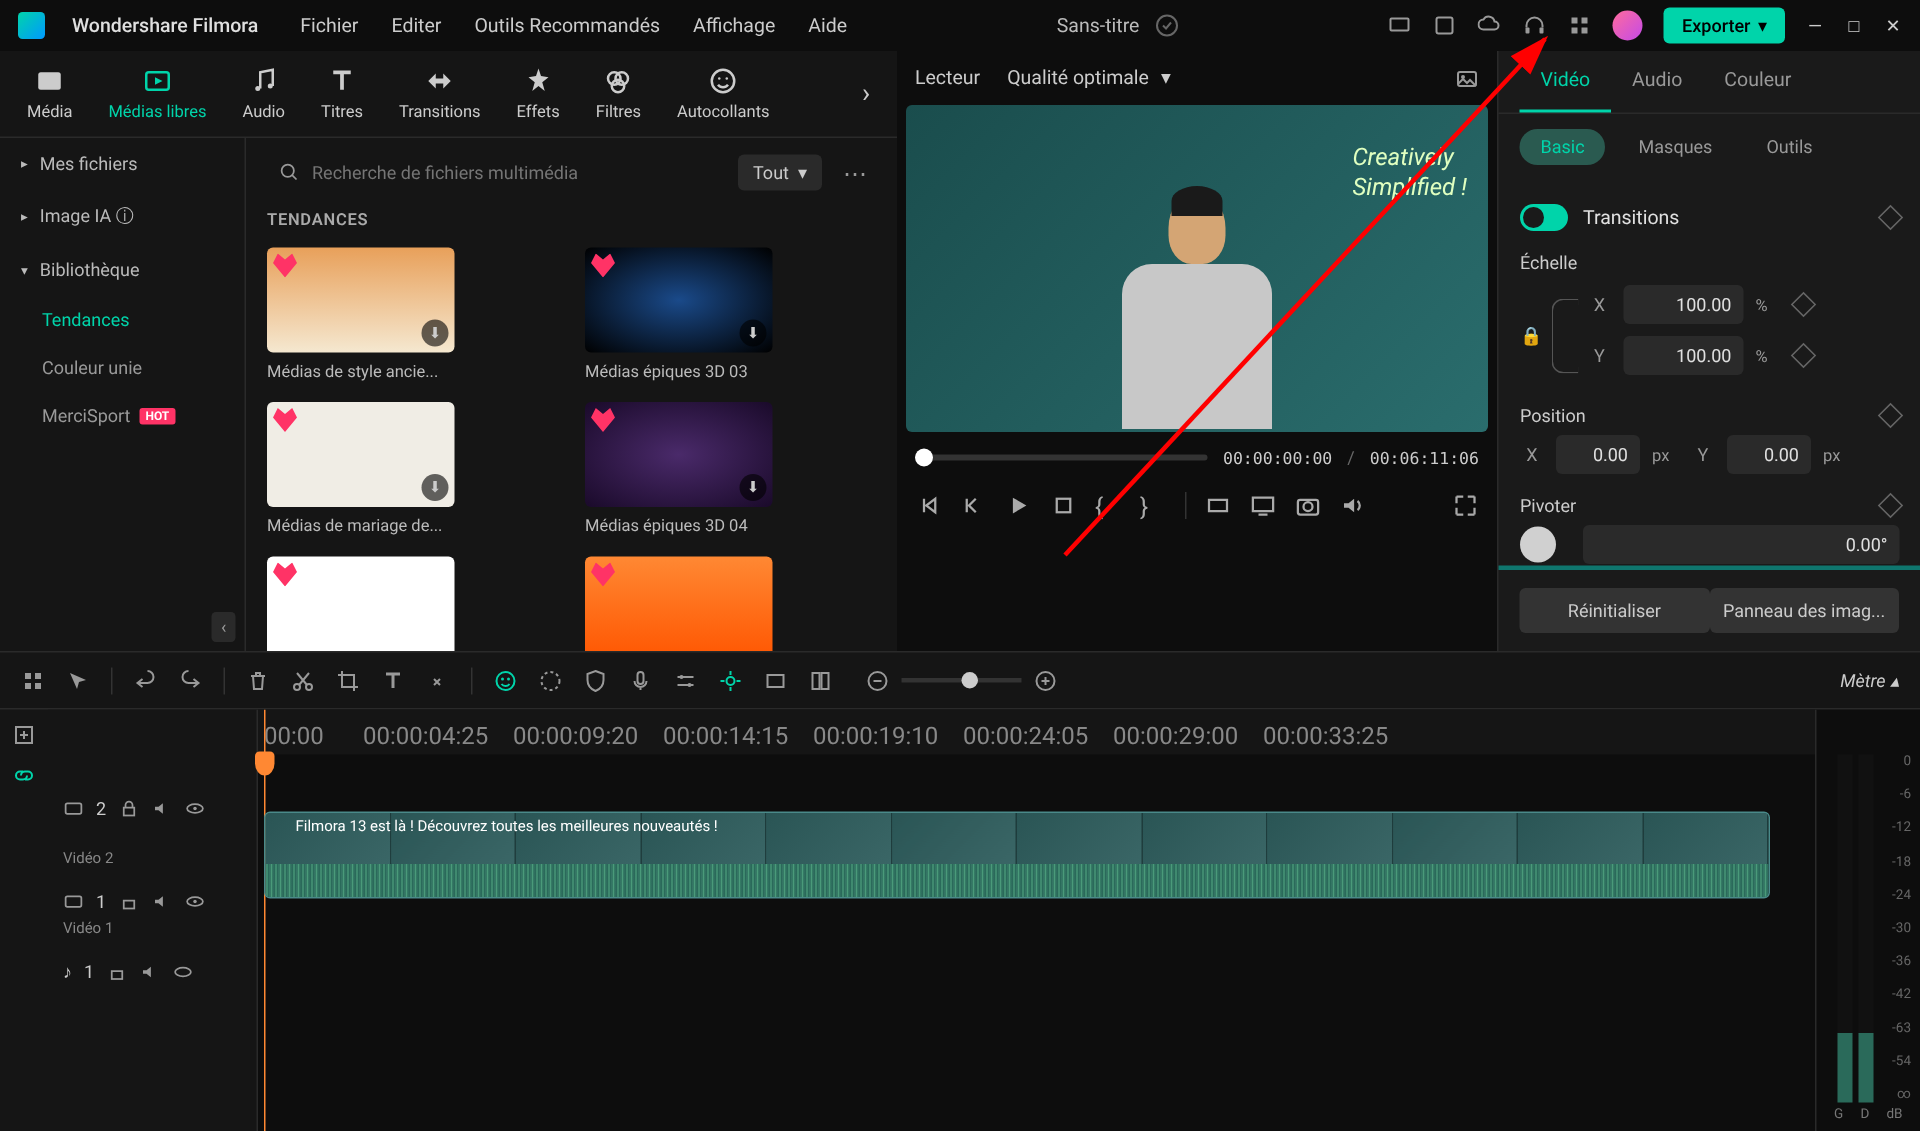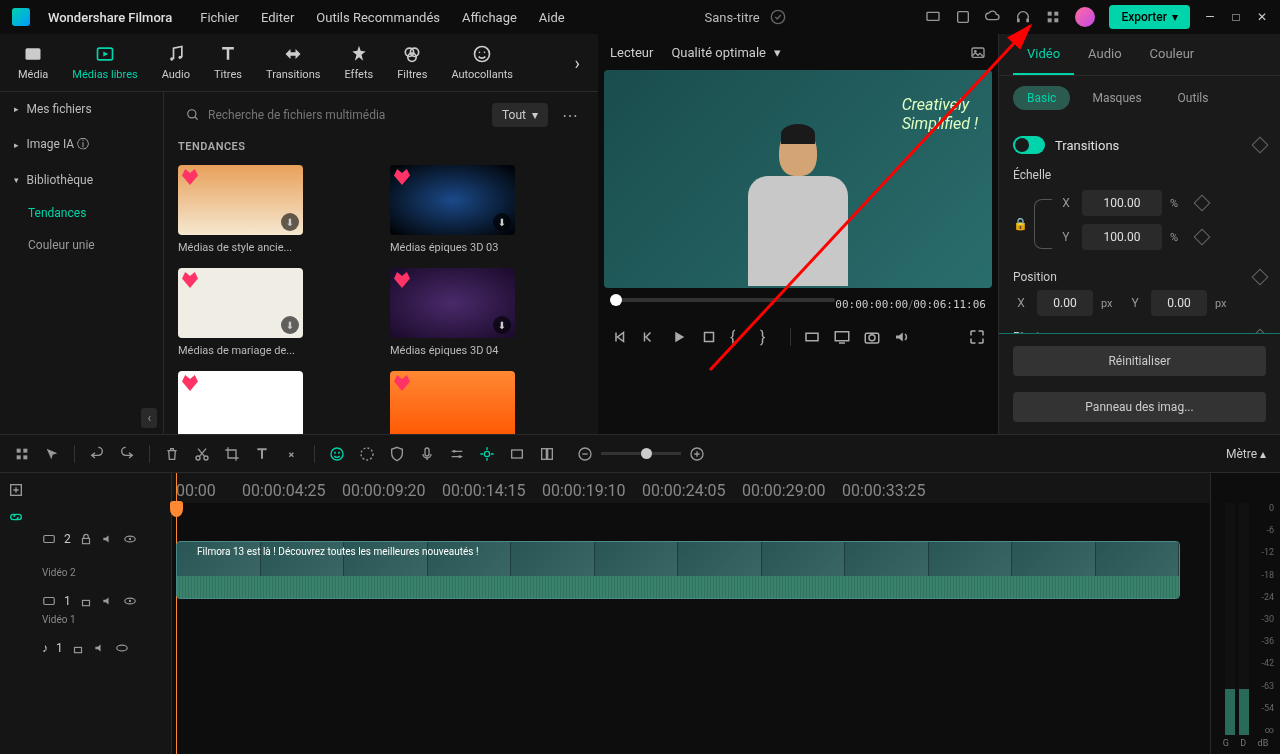--- a/index.html
+++ b/index.html
@@ -66,21 +66,21 @@
 .preview-header { display: flex; align-items: center; gap: 18px; padding: 10px 6px; }
 .preview-label { color: #ccc; font-size: 13px; }
 .quality-dd { color: #ccc; display: flex; gap: 8px; align-items: center; font-size: 13px; }
 .preview-tb-right { margin-left: auto; }
 .video-box { width: 388px; height: 218px; background: linear-gradient(135deg, #1a4d4d, #2a6d6d); border-radius: 4px; margin: 0 auto; position: relative; overflow: hidden; }
 .neon-text { position: absolute; right: 14px; top: 25px; color: #e0ffc0; font-family: cursive; font-size: 16px; font-style: italic; line-height: 1.2; }
 .person { position: absolute; left: 50%; transform: translateX(-50%); bottom: 0; width: 110px; height: 160px; }
 .head { width: 38px; height: 48px; background: #d4a574; border-radius: 50% 50% 40% 40%; margin: 0 auto; position: relative; }
 .hair { position: absolute; top: -4px; left: 2px; right: 2px; height: 20px; background: #1a1a1a; border-radius: 50% 50% 0 0; }
 .body-p { width: 100px; height: 110px; background: #c8c8c8; border-radius: 20px 20px 0 0; margin: 0 auto; }
-.seek-row { display: flex; align-items: flex-start; padding: 10px 6px; }
+.seek-row { display: flex; align-items: center; gap: 10px; padding: 10px 6px; }
 .seek-track { flex: 1; height: 4px; background: #333; border-radius: 2px; position: relative; }
 .seek-thumb { position: absolute; left: 0; top: -4px; width: 12px; height: 12px; background: #fff; border-radius: 50%; }
 .time-txt { color: #ccc; font-size: 11px; font-family: monospace; }
 .time-sep { color: #666; }
 .controls-row { display: flex; align-items: center; gap: 12px; padding: 6px; }
 .ctrl-icon { width: 18px; height: 18px; fill: #aaa; cursor: pointer; }
 .ctrl-sep { width: 1px; height: 18px; background: #333; }
 
 
 .insp-tabs { display: flex; border-bottom: 1px solid #2a2a2a; padding: 0 14px; }
@@ -92,31 +92,31 @@
 .insp-body { flex: 1; overflow-y: auto; padding: 0 14px; }
 .insp-section { padding: 10px 0; }
 .insp-header { display: flex; align-items: center; gap: 10px; padding: 6px 0; }
 .toggle { width: 32px; height: 18px; background: #00d4aa; border-radius: 10px; position: relative; cursor: pointer; }
 .toggle::after { content: ''; position: absolute; left: 2px; top: 2px; width: 14px; height: 14px; background: #1a1a1a; border-radius: 50%; }
 .insp-title { flex: 1; font-size: 13px; color: #e0e0e0; }
 .diamond { width: 12px; height: 12px; border: 1px solid #666; transform: rotate(45deg); cursor: pointer; }
 .insp-label { font-size: 12px; color: #ccc; margin: 8px 0; }
 .field-row { display: flex; align-items: center; gap: 8px; margin-bottom: 8px; }
 .axis-label { width: 16px; text-align: center; color: #999; font-size: 12px; }
-.num-input { background: #2a2a2a; border: none; color: #e0e0e0; padding: 6px 8px; border-radius: 4px; width: 80px; font-size: 12px; text-align: center; }
+.num-input { background: #2a2a2a; border: none; color: #e0e0e0; padding: 6px 8px; border-radius: 4px; width: 80px; font-size: 12px; text-align: right; }
 .unit { color: #999; font-size: 11px; width: 18px; }
 .lock-icon { color: #999; font-size: 12px; }
 .curve-bracket { width: 18px; height: 50px; border-left: 1px solid #555; border-top: 1px solid #555; border-bottom: 1px solid #555; border-radius: 8px 0 0 8px; }
 .rotate-knob { width: 24px; height: 24px; background: #d0d0d0; border-radius: 50%; margin-right: 10px; }
-.insp-footer { display: flex; gap: 16px; padding: 12px 14px; border-top: 1px solid #0f766e; flex-direction: column; }
+.insp-footer { display: flex; gap: 0; padding: 12px 14px; border-top: 3px solid #0f766e; }
 .foot-btn { flex: 1; background: #333; border-radius: 4px; padding: 8px; text-align: center; cursor: pointer; color: #ccc; font-size: 12px; white-space: nowrap; overflow: hidden; text-overflow: ellipsis; }
 
 
 .timeline { height: 320px; background: #151515; display: flex; flex-direction: column; border-top: 1px solid #2a2a2a; }
-.tl-toolbar { height: 38px; display: flex; align-items: center; gap: 14px; padding: 0 14px; border-bottom: 1px solid #2a2a2a; }
+.tl-toolbar { height: 38px; display: flex; align-items: center; gap: 14px; padding: 0 14px; border-bottom: 1px solid #2a2a2a; font-style: italic; }
 .tl-icon { width: 16px; height: 16px; fill: #999; cursor: pointer; }
 .tl-icon.green { fill: #00d4aa; }
 .tl-sep { width: 1px; height: 18px; background: #333; }
 .tl-zoom { display: flex; align-items: center; gap: 8px; margin-left: 8px; }
 .zoom-track { width: 80px; height: 3px; background: #333; position: relative; }
 .zoom-thumb { position: absolute; left: 50%; top: -4px; width: 11px; height: 11px; background: #ccc; border-radius: 50%; }
 .tl-meter { margin-left: auto; display: flex; align-items: center; gap: 6px; color: #ccc; font-size: 12px; }
 .tl-body { flex: 1; display: flex; overflow: hidden; }
 .track-headers { width: 140px; background: #151515; border-right: 1px solid #2a2a2a; padding-top: 34px; }
 .track-head { height: 34px; display: flex; align-items: center; gap: 8px; padding: 0 10px; }
@@ -267,20 +267,24 @@
             <span>Mes fichiers</span>
           </div>
         <div class="ms-item collapsed">
             <span>Image IA ⓘ</span>
           </div>
         <div class="ms-item expanded">
             <span>Bibliothèque</span>
           </div>
         <div class="ms-sub active">Tendances</div>
         <div class="ms-sub">Couleur unie</div>
+        <div class="ms-sub">
+            <span>MerciSport</span>
+            <span class="hot-badge">HOT</span>
+          </div>
         <div class="ms-collapse"><span class="ms-collapse-btn">‹</span></div>
       </div>
       <div class="media-content">
         <div class="search-row">
           <div class="search-box">
             <svg width="14" height="14" viewBox="0 0 24 24">
                 <circle cx="10" cy="10" r="7" fill="none" stroke="#999" stroke-width="2"></circle>
                 <path d="M15 15l5 5" stroke="#999" stroke-width="2"></path>
               </svg>
             <input type="text" placeholder="Recherche de fichiers multimédia" style="">

